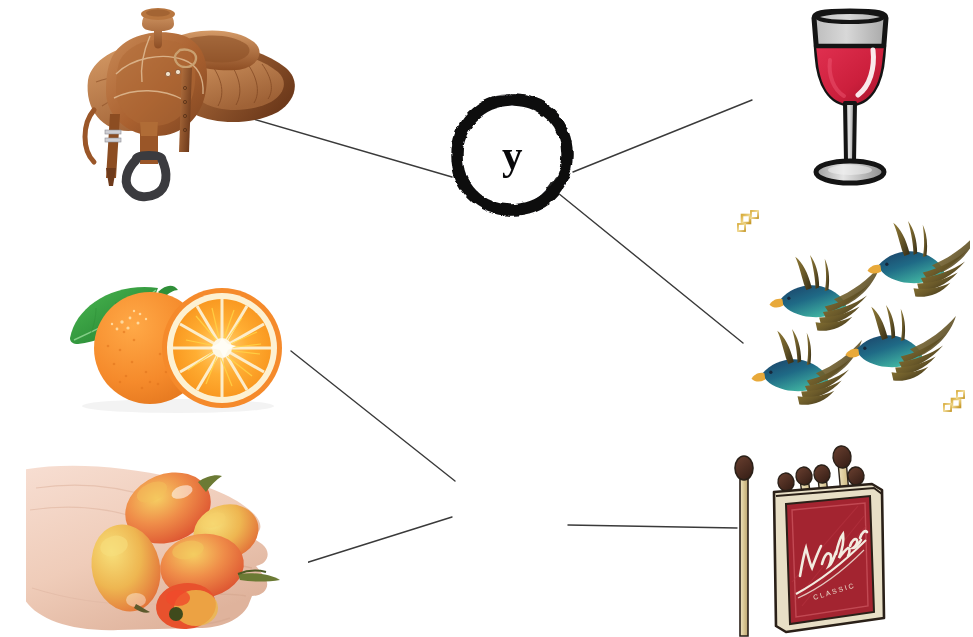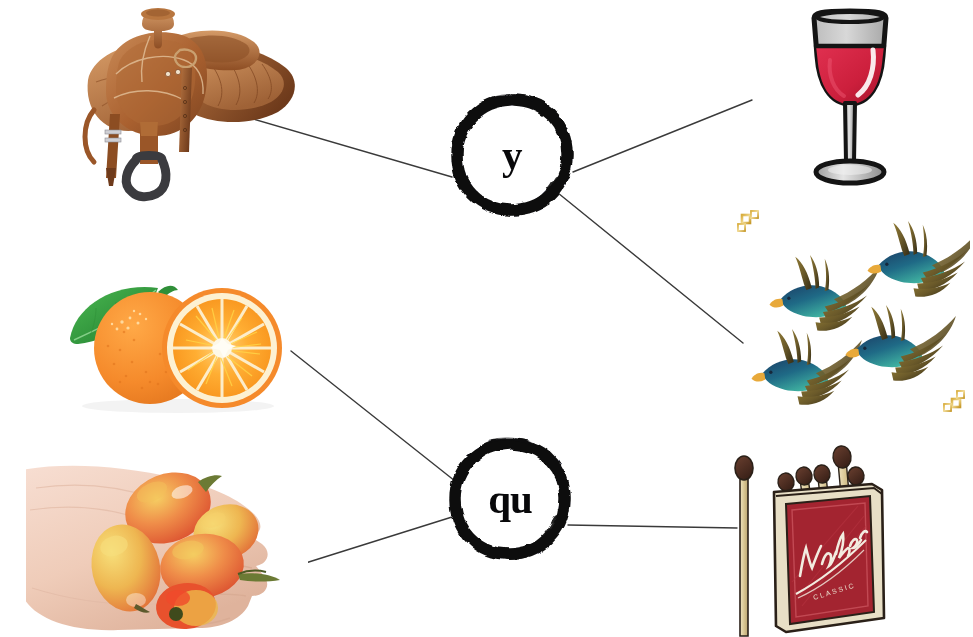--- a/index.html
+++ b/index.html
@@ -577,33 +577,14 @@
         <path d="M66 8 C98 9 120 34 119 64 C118 96 94 118 63 118 C32 118 9 95 9 63 C9 33 32 9 63 8" fill="none" stroke="#0d0d0f" stroke-width="11.5" stroke-linecap="round"></path>
         <path d="M62 7 C88 5 110 19 117 42" fill="none" stroke="#0d0d0f" stroke-width="8" stroke-linecap="round" opacity="0.95"></path>
         <path d="M110 88 C100 108 82 119 62 119" fill="none" stroke="#0d0d0f" stroke-width="9" stroke-linecap="round" opacity="0.9"></path>
         <path d="M12 50 C14 28 30 12 52 7" fill="none" stroke="#0d0d0f" stroke-width="6.5" stroke-linecap="round" opacity="0.75"></path>
       </g>
       <path d="M46 6 C58 2 74 3 84 8" fill="none" stroke="#0d0d0f" stroke-width="3" stroke-linecap="round" opacity="0.6"></path>
     </svg>
     <div class="ink-label lbl-y">y</div>
   </div>
 
-  <div class="node ink-node" style="left:446px; top:436px;">
-    <svg viewBox="0 0 128 126">
-      <defs>
-        <filter id="rough2">
-          <feTurbulence type="fractalNoise" baseFrequency="0.055 0.085" numOctaves="4" seed="19" result="n2"></feTurbulence>
-          <feDisplacementMap in="SourceGraphic" in2="n2" scale="5" xChannelSelector="R" yChannelSelector="G"></feDisplacementMap>
-        </filter>
-      </defs>
-      <g filter="url(#rough2)">
-        <path d="M66 8 C98 9 120 34 119 64 C118 96 94 118 63 118 C32 118 9 95 9 63 C9 33 32 9 63 8" fill="none" stroke="#0d0d0f" stroke-width="11.5" stroke-linecap="round"></path>
-        <path d="M62 7 C88 5 110 19 117 42" fill="none" stroke="#0d0d0f" stroke-width="8" stroke-linecap="round" opacity="0.95"></path>
-        <path d="M112 84 C102 107 84 119 62 119" fill="none" stroke="#0d0d0f" stroke-width="10" stroke-linecap="round" opacity="0.92"></path>
-        <path d="M11 56 C12 30 30 12 52 6" fill="none" stroke="#0d0d0f" stroke-width="6.5" stroke-linecap="round" opacity="0.72"></path>
-        <path d="M20 96 C30 110 46 118 62 119" fill="none" stroke="#0d0d0f" stroke-width="9" stroke-linecap="round" opacity="0.9"></path>
-      </g>
-      <path d="M44 5 C58 1 76 3 88 9" fill="none" stroke="#0d0d0f" stroke-width="3" stroke-linecap="round" opacity="0.6"></path>
-    </svg>
-    <div class="ink-label lbl-qu">qu</div>
-  </div>
 
 </div>
 
 </body></html>

